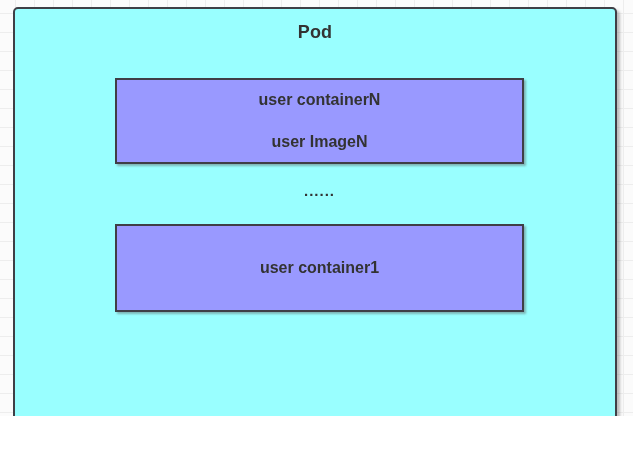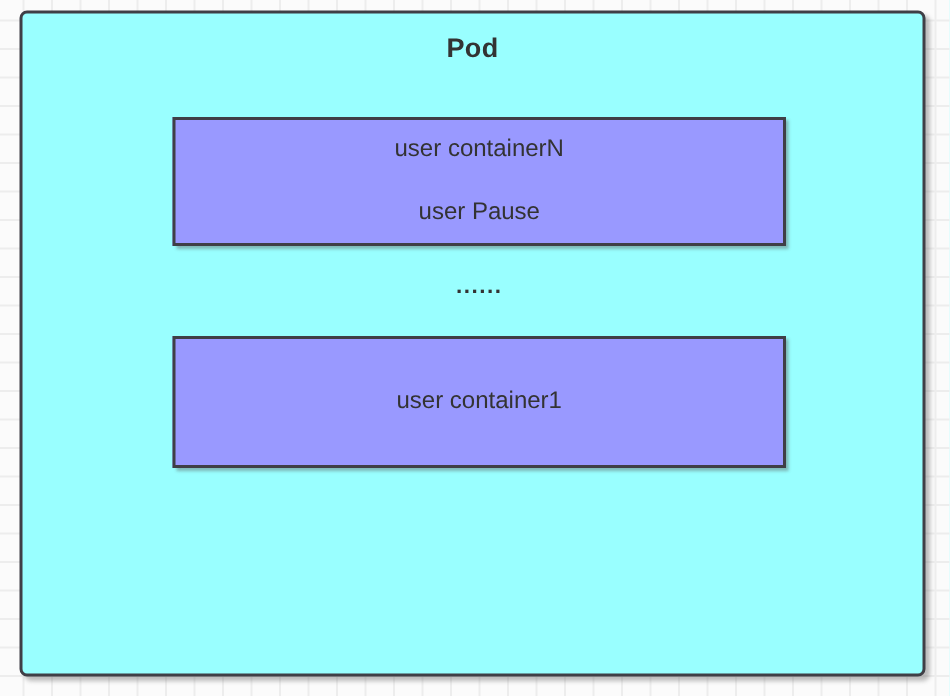--- a/index.html
+++ b/index.html
@@ -3,21 +3,21 @@
 <meta charset="utf-8">
 <style>
   html, body {
     margin: 0;
     padding: 0;
     font-family: "Liberation Sans", "DejaVu Sans", sans-serif;
   }
   .canvas {
     position: relative;
     width: 633px;
-    height: 464px;
+    height: 416px;
     overflow: hidden;
     background-color: var(--bg, #fbfbfb);
     background-image:
       linear-gradient(var(--grid, #ededed) 1px, transparent 1px),
       linear-gradient(90deg, var(--grid, #ededed) 1px, transparent 1px);
     background-size: 19px 19px;
     background-position: -4px -6px;
   }
   .pod {
     position: absolute;
@@ -52,21 +52,21 @@
     flex-direction: column;
     align-items: center;
     justify-content: center;
     gap: 22px;
   }
   .cbox-n     { top: 69px;  height: 82px; }
   .cbox-1     { top: 215px; height: 84px; }
   .cbox-pause { top: 339px; height: 84px; }
   .cline {
     font-size: 16px;
-    font-weight: normal;
+    font-weight: bold;
     color: var(--text, #333333);
     line-height: 20px;
     white-space: nowrap;
   }
   .ellipsis {
     position: absolute;
     left: 100px;
     top: 171px;
     width: 409px;
     text-align: center;
@@ -80,21 +80,21 @@
 </head>
 <body>
 
 <div class="canvas">
   <div class="pod">
 
     <div class="pod-title">Pod</div>
 
     <div class="cbox cbox-n">
       <div class="cline">user containerN</div>
-      <div class="cline">user Pause</div>
+      <div class="cline">user ImageN</div>
     </div>
 
     <div class="ellipsis">......</div>
 
     <div class="cbox cbox-1">
       <div class="cline">user container1</div>
     </div>
 
 
   </div>

